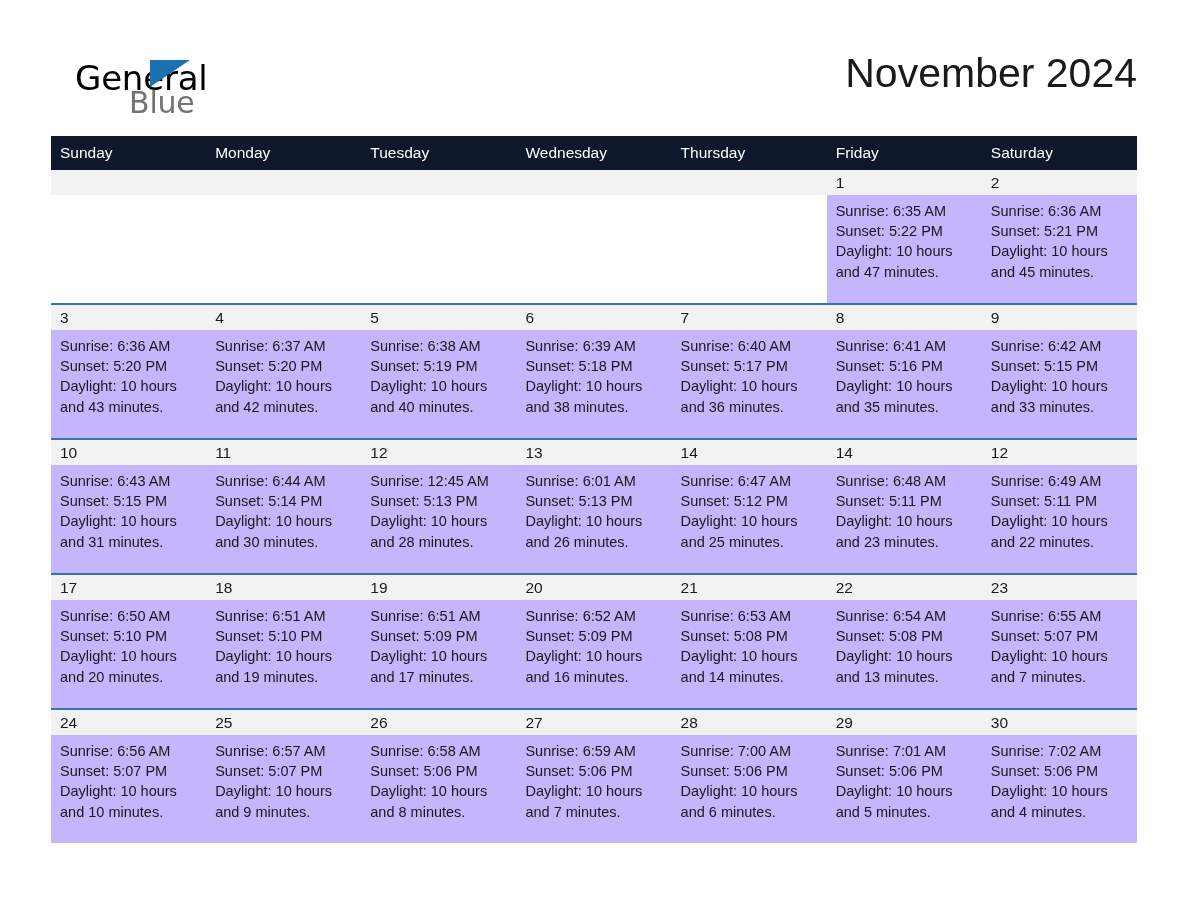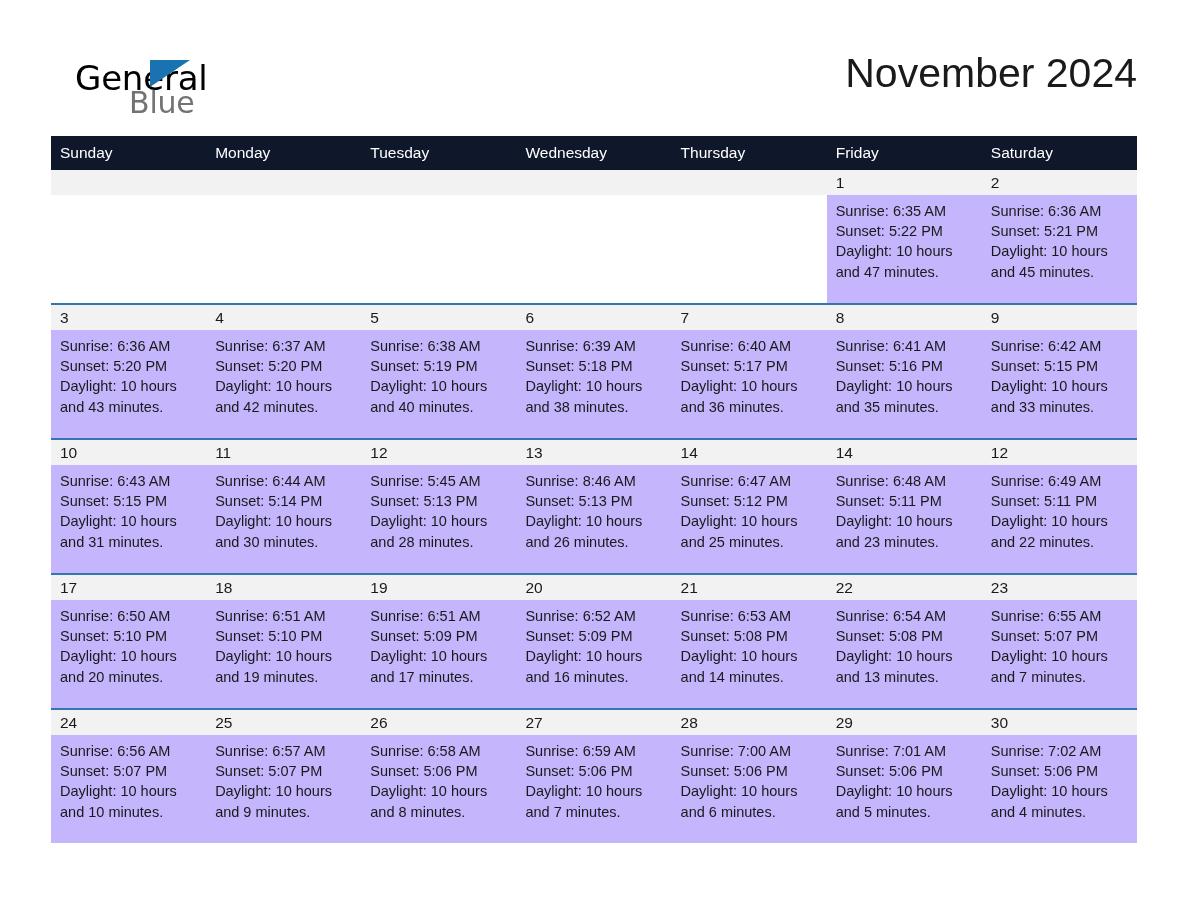--- a/index.html
+++ b/index.html
@@ -335,32 +335,32 @@
                 <div>Sunset: 5:14 PM</div>
                 <div>Daylight: 10 hours</div>
                 <div>and 30 minutes.</div>
               </div>
             </div>
           </td>
           <td>
             <div class="cell">
               <div class="daynum-strip">12</div>
               <div class="lines">
-                <div>Sunrise: 5:45 AM</div>
+                <div>Sunrise: 12:45 AM</div>
                 <div>Sunset: 5:13 PM</div>
                 <div>Daylight: 10 hours</div>
                 <div>and 28 minutes.</div>
               </div>
             </div>
           </td>
           <td>
             <div class="cell">
               <div class="daynum-strip">13</div>
               <div class="lines">
-                <div>Sunrise: 8:46 AM</div>
+                <div>Sunrise: 6:01 AM</div>
                 <div>Sunset: 5:13 PM</div>
                 <div>Daylight: 10 hours</div>
                 <div>and 26 minutes.</div>
               </div>
             </div>
           </td>
           <td>
             <div class="cell">
               <div class="daynum-strip">14</div>
               <div class="lines">

